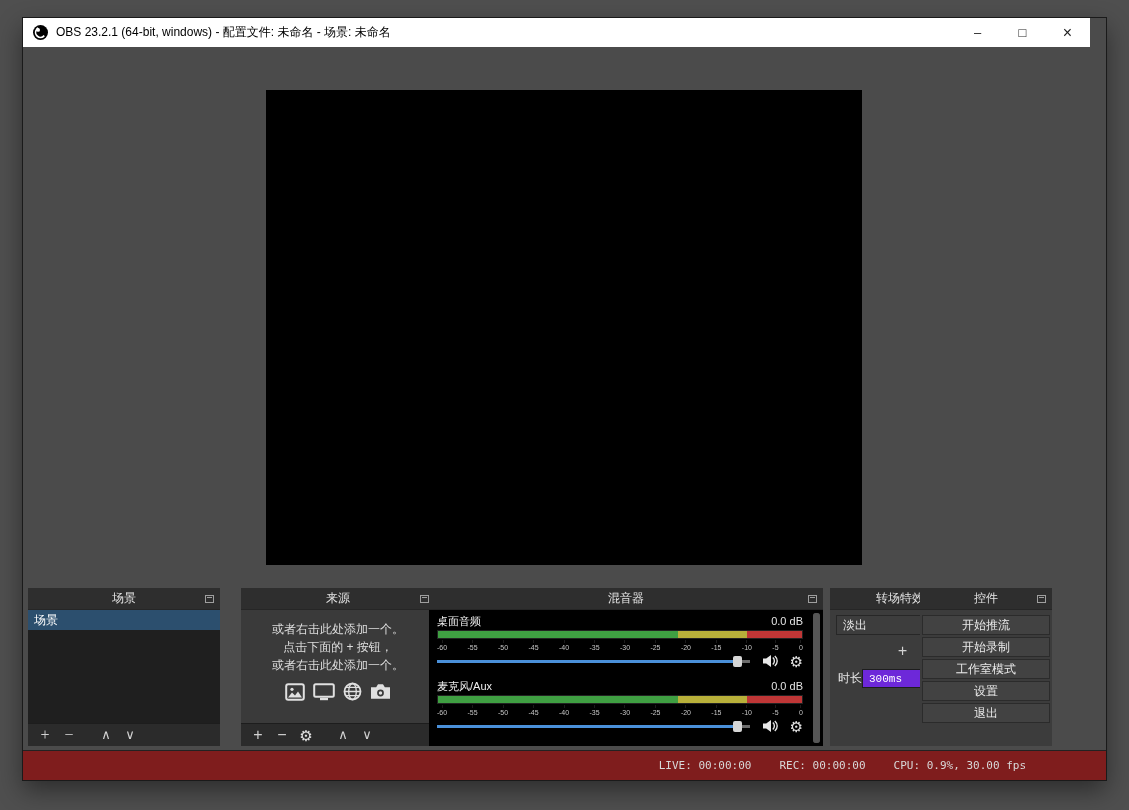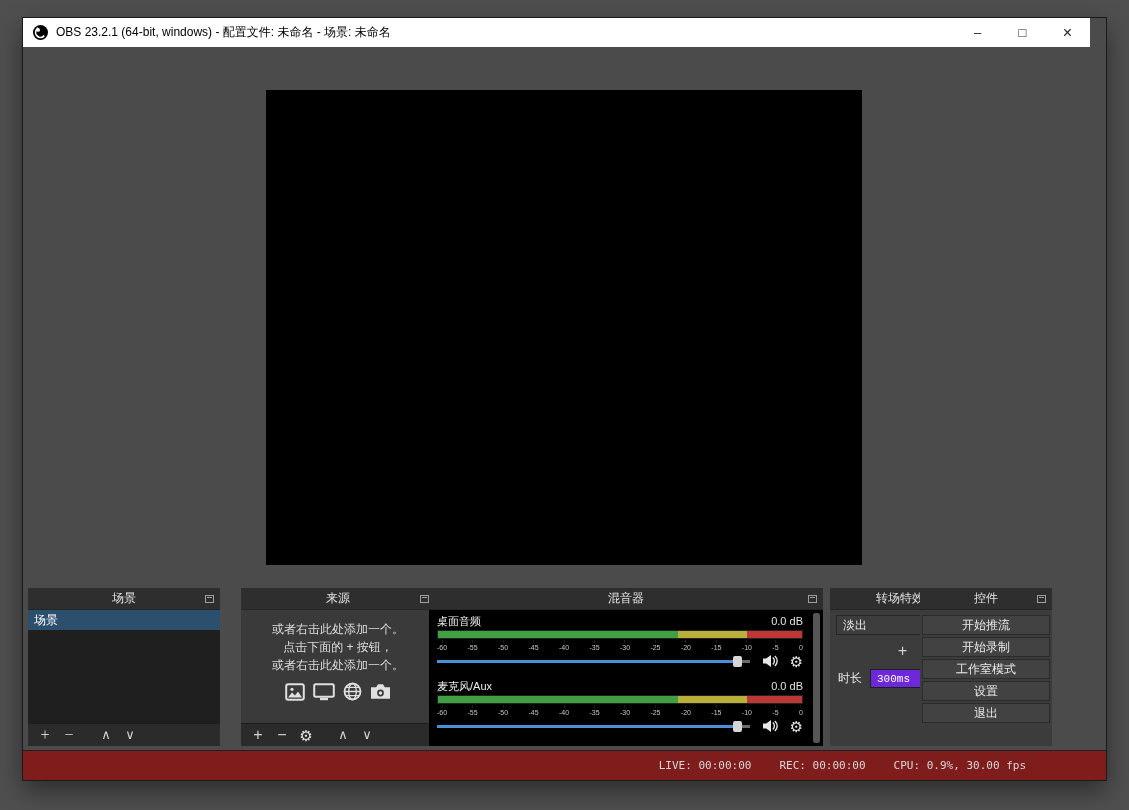--- a/index.html
+++ b/index.html
@@ -70,21 +70,21 @@
   .mixer-scroll .thumb { position:absolute; left:0; right:0; top:0; bottom:0; background:#565656; border-radius:3px; }
   
   #dock-transitions { left:807px; width:140px; }
   .tr-body { padding:5px 6px 0 6px;font-family:Liberation Mono, monospace; }
   .combo { position:relative; width:100%; height:20px; background:#3d3d3d; border:1px solid #272727;
            display:flex; align-items:center; padding-left:6px; font-size:12px; color:#e8e8e8; }
   .combo-arrows { position:absolute; right:0; top:0; bottom:0; width:16px; border-left:1px solid #272727;
                   display:flex; flex-direction:column; align-items:center; justify-content:center; color:#cfcfcf; font-size:6px; line-height:6px; }
   .tr-tools { display:flex; justify-content:flex-end; align-items:center; gap:13px; padding:9px 12px 0 0; }
   .tr-tools .ibtn { width:auto; line-height:16px; }
-  .duration-row { display:flex; align-items:center; gap:8px; margin-top:9px; }
+  .duration-row { display:flex; align-items:center; margin-top:9px; }
   .duration-label { font-size:12px; color:#e4e4e4; padding-left:2px; }
   .spin { position:relative; flex:1; height:19px; background:#6d28d9; border:1px solid #1e1e1e;
           display:flex; align-items:center; padding-left:6px; font-size:11px; color:#fff; }
   .spin-arrows { position:absolute; right:0; top:0; bottom:0; width:14px; border-left:1px solid #1e1e1e; background:#3a4f66;
                  display:flex; flex-direction:column; align-items:center; justify-content:center; color:#dce6ef; font-size:6px; line-height:6px; }
   
   #dock-controls { left:897px; width:132px; }
   .ctl-body { padding:5px 2px 0 2px; }
   .ctl-btn { display:block; width:100%; height:20px; margin-bottom:2px; background:#424242; border:1px solid #2b2b2b;
              color:#eaeaea; font-size:12px; font-family:"Liberation Sans",sans-serif; text-align:center; line-height:18px; cursor:default; }

